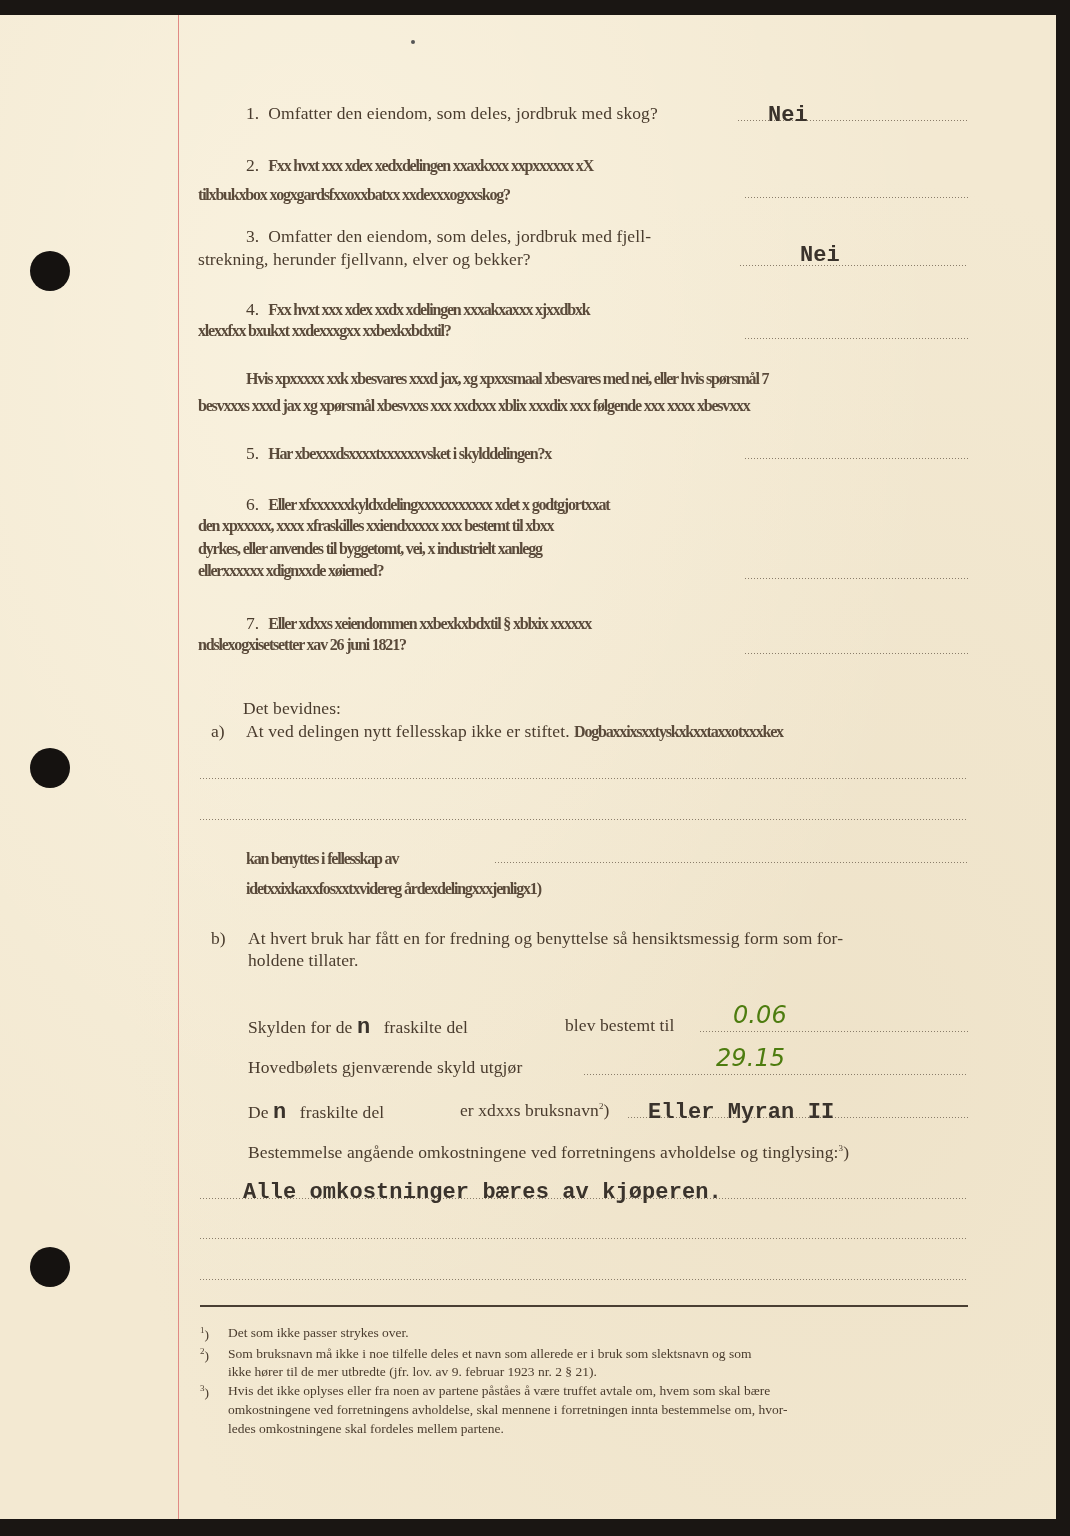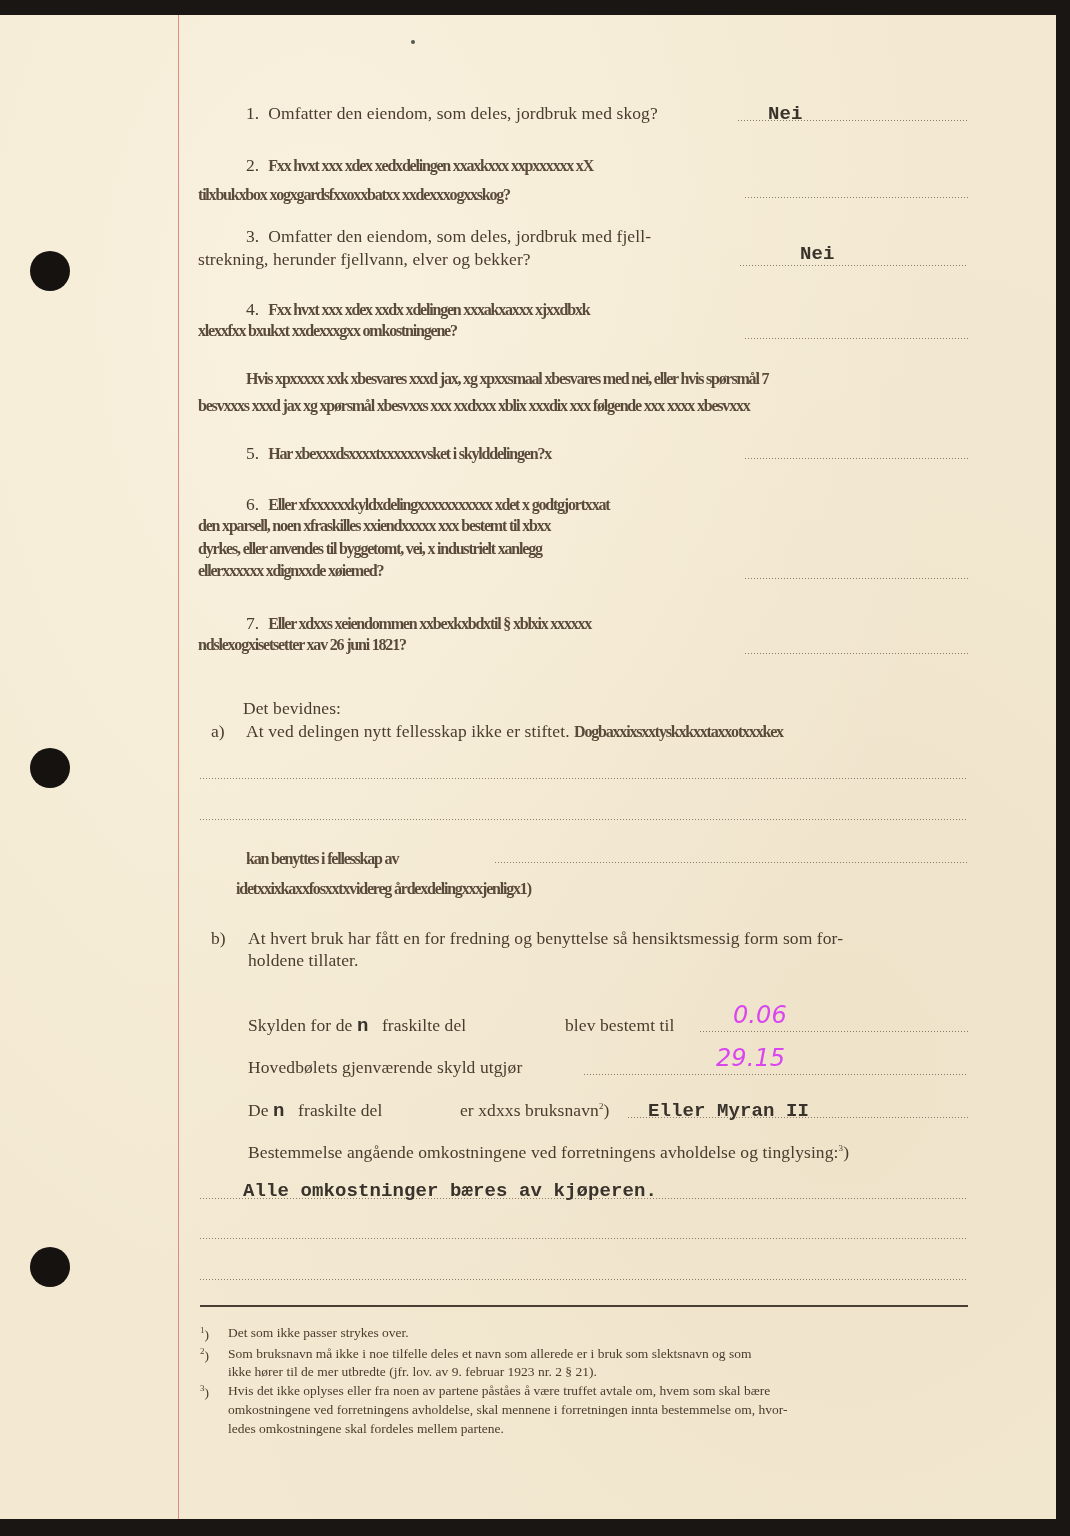--- a/index.html
+++ b/index.html
@@ -20,22 +20,22 @@
     background: #e08a84;
   }
   .hole {
     position: absolute; left: 30px; width: 40px; height: 40px; border-radius: 50%;
     background: #151210;
   }
   .speck { position:absolute; left:411px; top:25px; width:4px; height:4px; border-radius:50%; background:#555; }
 
   .t { position: absolute; color: #4a3c2e; font-size: 17.5px; white-space: nowrap; letter-spacing: 0.1px; }
   .struck { color: #5a4a3a; font-weight: bold; letter-spacing: -1.2px; font-size: 16px; }
-  .typed { font-family: "Liberation Mono", "DejaVu Sans Mono", monospace; font-weight: bold; color: #3a332c; font-size: 19px; }
-  .hand { font-family: "DejaVu Sans", sans-serif; font-style: italic; color: #d946ef; font-size: 24px; font-weight: 300; }
+  .typed { font-family: "Liberation Mono", "DejaVu Sans Mono", monospace; font-weight: bold; color: #3a332c; font-size: 22px; }
+  .hand { font-family: "DejaVu Sans", sans-serif; font-style: italic; color: #4d7c0f; font-size: 24px; font-weight: 300; }
   .dots {
     position: absolute; height: 1px;
     background-image: linear-gradient(to right, #8a7d6a 50%, transparent 50%);
     background-size: 3px 1px;
   }
   .rule { position: absolute; height: 2px; background: #4a3f33; }
   .fn { position: absolute; color: #4a3c2e; font-size: 13.5px; white-space: nowrap; }
   .sup { font-size: 9px; vertical-align: super; }
 </style>
 </head>
@@ -68,37 +68,37 @@
   <span>Omfatter den eiendom, som deles, jordbruk med fjell-</span>
 </div>
 <div class="t" style="left:198px;top:249px">strekning, herunder fjellvann, elver og bekker?</div>
 <div class="dots" style="left:740px;top:265px;width:228px"></div>
 <div class="t typed" style="left:800px;top:243px">Nei</div>
 
 <div class="t" style="left:246px;top:299px">
   <span>4.</span>&nbsp;
   <span class="struck">Fxx hvxt xxx xdex xxdx xdelingen xxxakxaxxx xjxxdbxk</span>
 </div>
-<div class="t struck" style="left:198px;top:322px">xlexxfxx bxukxt xxdexxxgxx omkostningene?</div>
+<div class="t struck" style="left:198px;top:322px">xlexxfxx bxukxt xxdexxxgxx xxbexkxbdxtil?</div>
 <div class="dots" style="left:745px;top:338px;width:223px"></div>
 
 <div class="t struck" style="left:246px;top:370px">Hvis xpxxxxx xxk xbesvares xxxd jax, xg xpxxsmaal xbesvares med nei, eller hvis spørsmål 7</div>
 <div class="t struck" style="left:198px;top:397px">besvxxxs xxxd jax xg xpørsmål xbesvxxs xxx xxdxxx xblix xxxdix xxx følgende xxx xxxx xbesvxxx</div>
 
 <div class="t" style="left:246px;top:443px">
   <span>5.</span>&nbsp;
   <span class="struck">Har xbexxxdsxxxxtxxxxxxvsket i skylddelingen?x</span>
 </div>
 <div class="dots" style="left:745px;top:458px;width:223px"></div>
 
 <div class="t" style="left:246px;top:494px">
   <span>6.</span>&nbsp;
   <span class="struck">Eller xfxxxxxxkyldxdelingxxxxxxxxxxx xdet x godtgjortxxat</span>
 </div>
-<div class="t struck" style="left:198px;top:517px">den xparsell, noen xfraskilles xxiendxxxxx xxx bestemt til xbxx</div>
+<div class="t struck" style="left:198px;top:517px">den xpxxxxx, xxxx xfraskilles xxiendxxxxx xxx bestemt til xbxx</div>
 <div class="t struck" style="left:198px;top:540px">dyrkes, eller anvendes til byggetomt, vei, x industrielt xanlegg</div>
 <div class="t struck" style="left:198px;top:562px">ellerxxxxxx xdignxxde xøiemed?</div>
 <div class="dots" style="left:745px;top:578px;width:223px"></div>
 
 <div class="t" style="left:246px;top:613px">
   <span>7.</span>&nbsp;
   <span class="struck">Eller xdxxs xeiendommen xxbexkxbdxtil § xblxix xxxxxx</span>
 </div>
 <div class="t struck" style="left:198px;top:636px">ndslexogxisetsetter xav 26 juni 1821?</div>
 <div class="dots" style="left:745px;top:653px;width:223px"></div>
@@ -107,21 +107,21 @@
 <div class="t" style="left:211px;top:721px">a)</div>
 <div class="t" style="left:246px;top:721px">
   <span>At ved delingen nytt fellesskap ikke er stiftet.</span>
   <span class="struck">Dogbaxxixsxxtyskxkxxtaxxotxxxkex</span>
 </div>
 <div class="dots" style="left:200px;top:778px;width:768px"></div>
 <div class="dots" style="left:200px;top:819px;width:768px"></div>
 
 <div class="t struck" style="left:246px;top:850px">kan benyttes i fellesskap av</div>
 <div class="dots" style="left:495px;top:862px;width:473px"></div>
-<div class="t struck" style="left:236px;top:880px">idetxxixkaxxfosxxtxvidereg årdexdelingxxxjenligx1)</div>
+<div class="t struck" style="left:246px;top:880px">idetxxixkaxxfosxxtxvidereg årdexdelingxxxjenligx1)</div>
 
 <div class="t" style="left:211px;top:928px">b)</div>
 <div class="t" style="left:248px;top:928px">At hvert bruk har fått en for fredning og benyttelse så hensiktsmessig form som for-</div>
 <div class="t" style="left:248px;top:950px">holdene tillater.</div>
 
 <div class="t" style="left:248px;top:1015px">
   <span>Skylden for de</span>
   <span class="typed">n</span>&nbsp;&nbsp;
   <span>fraskilte del</span>
 </div>

